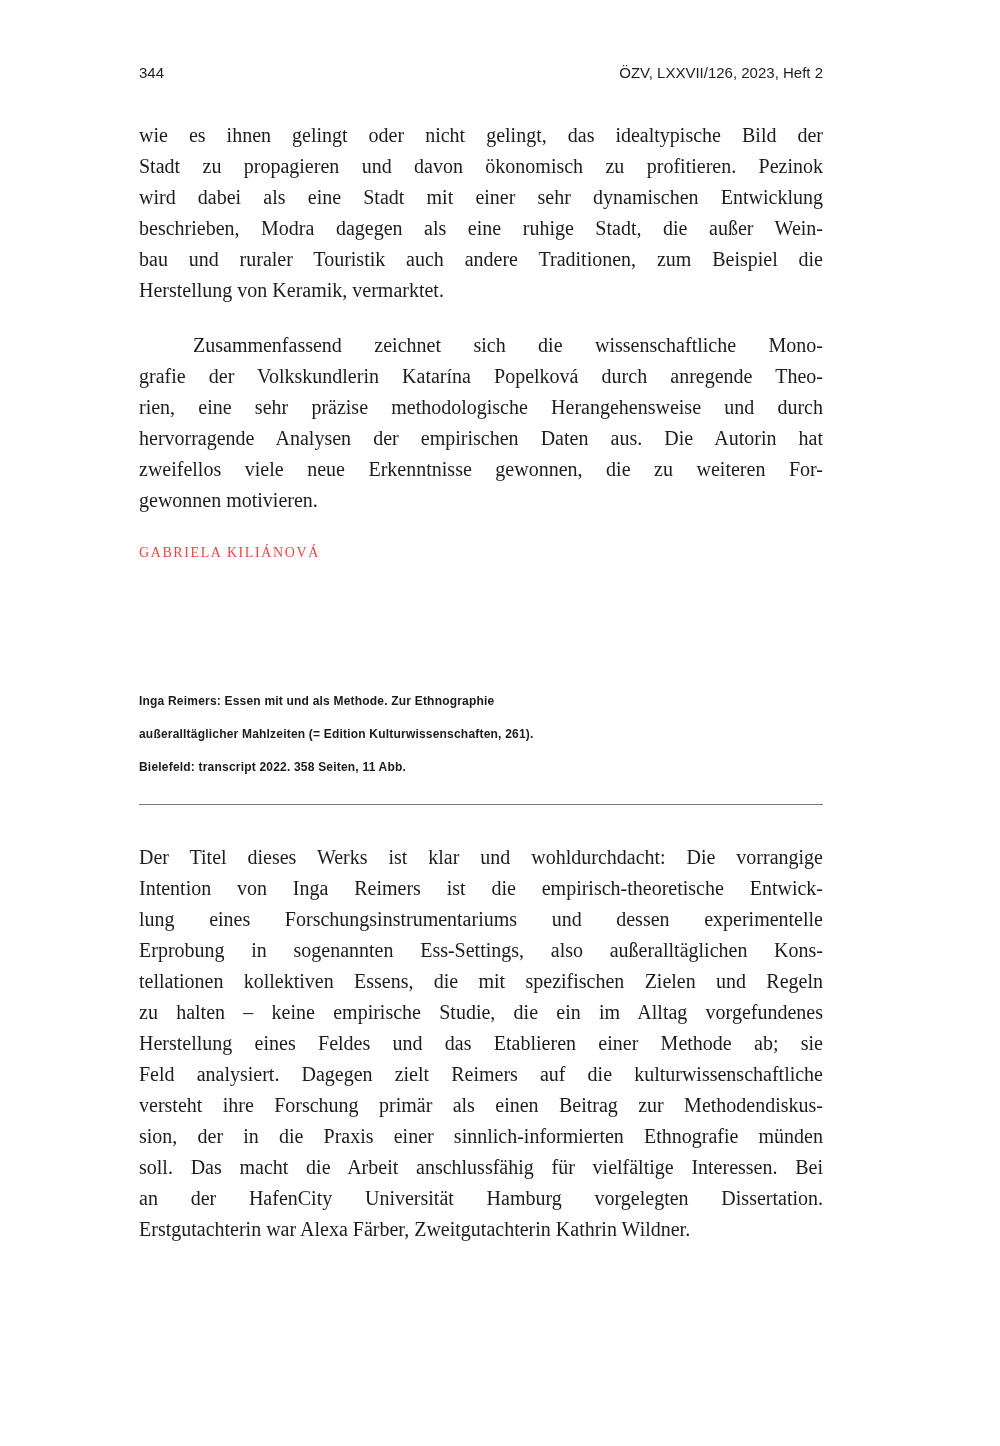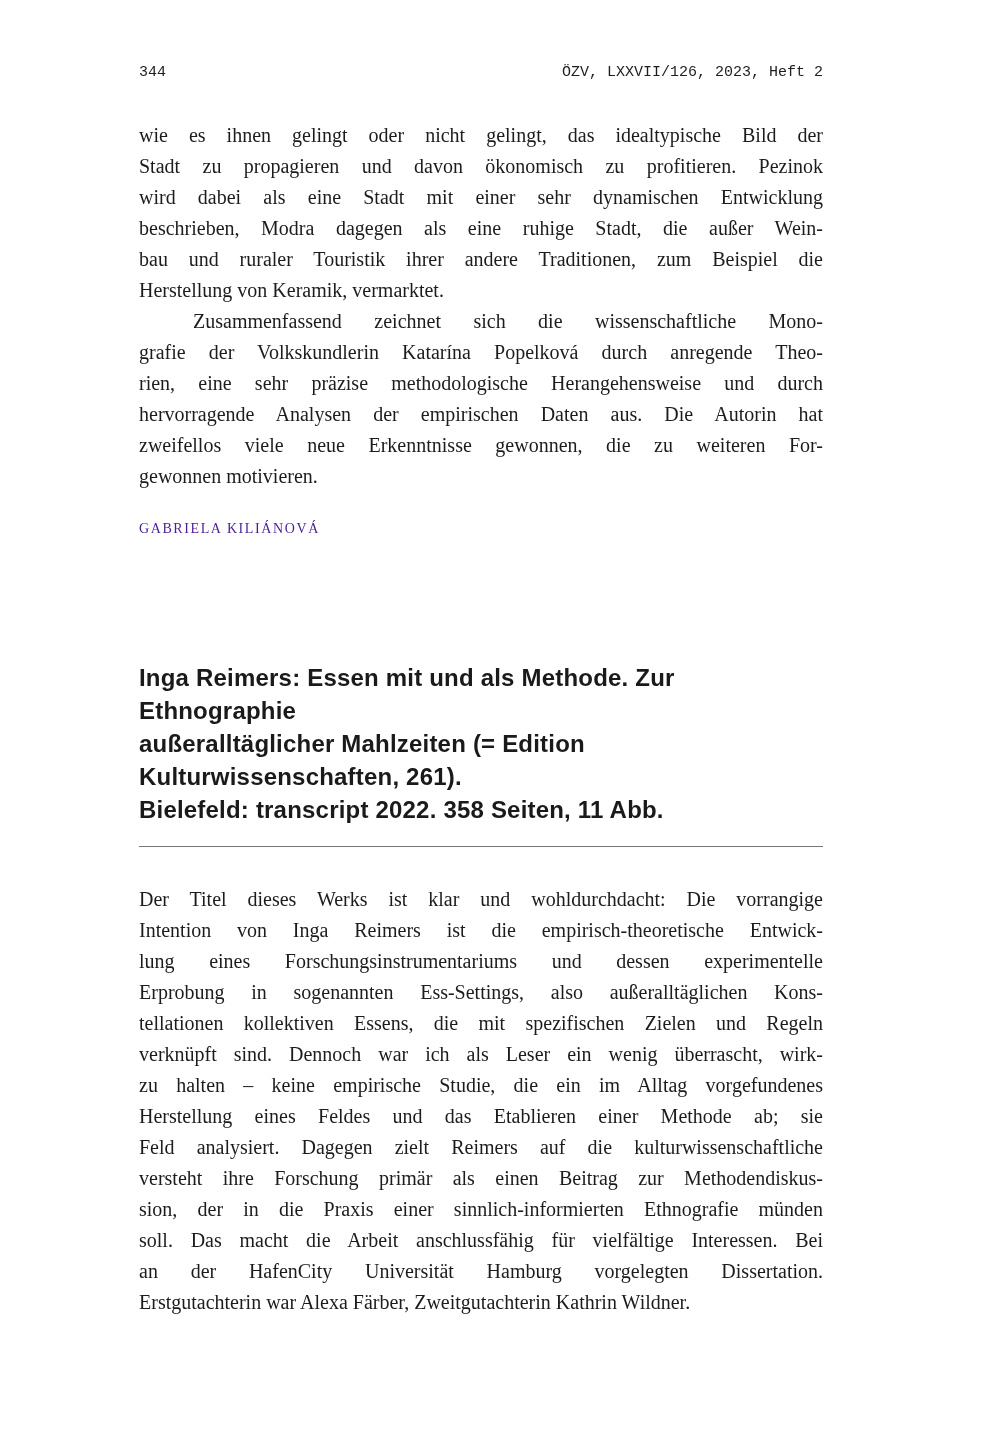--- a/index.html
+++ b/index.html
@@ -13,56 +13,57 @@
     height: 1446px;
     background: #ffffff;
     box-sizing: border-box;
     padding: 64px 177px 0 139px;
     overflow: hidden;
   }
   .page-header {
     display: flex;
     justify-content: space-between;
     align-items: baseline;
-    font-family: Liberation Mono, monospace;
+    font-family: Liberation Sans, sans-serif;
     font-size: 15px;
     line-height: 18px;
     color: #1e1e1e;
   }
   .body-text {
     font-family: "Liberation Serif", serif;
     font-size: 20px;
     line-height: 31px;
     color: #1c1c1c;
+    margin-top: 24px;
   }
   .para-1 { margin-top: 38px; }
   .body-text .line {
     text-align: justify;
     text-align-last: justify;
     white-space: normal;
   }
   .body-text .line.last {
     text-align-last: left;
   }
   .indent-first .line:first-child {
     text-indent: 54px;
   }
   .author {
     margin-top: 27px;
     font-family: "Liberation Serif", serif;
     font-size: 14px;
     line-height: 20px;
     letter-spacing: 1.6px;
-    color: #4c1d95;
+    color: #ef4444;
   }
   .book-heading {
     margin: 122px 0 0 0;
     font-family: "Liberation Sans", sans-serif;
     font-weight: 700;
-    font-size: 24px;
+    font-size: 12px;
     line-height: 33px;
     letter-spacing: 0.2px;
     color: #1a1a1a;
   }
   .book-heading .line {
     text-align: left;
   }
   .divider {
     margin: 20px 0 0 0;
     border: none;
@@ -80,21 +81,21 @@
     <span>344</span>
     <span>ÖZV, LXXVII/126, 2023, Heft 2</span>
   </header>
 
   <section>
     <div class="body-text para-1">
         <div class="line">wie es ihnen gelingt oder nicht gelingt, das idealtypische Bild der</div>
         <div class="line">Stadt zu propagieren und davon ökonomisch zu profitieren. Pezinok</div>
         <div class="line">wird dabei als eine Stadt mit einer sehr dynamischen Entwicklung</div>
         <div class="line">beschrieben, Modra dagegen als eine ruhige Stadt, die außer Wein-</div>
-        <div class="line">bau und ruraler Touristik ihrer andere Traditionen, zum Beispiel die</div>
+        <div class="line">bau und ruraler Touristik auch andere Traditionen, zum Beispiel die</div>
         <div class="line last">Herstellung von Keramik, vermarktet.</div>
       </div>
     <div class="body-text indent-first">
         <div class="line">Zusammenfassend zeichnet sich die wissenschaftliche Mono-</div>
         <div class="line">grafie der Volkskundlerin Katarína Popelková durch anregende Theo-</div>
         <div class="line">rien, eine sehr präzise methodologische Herangehensweise und durch</div>
         <div class="line">hervorragende Analysen der empirischen Daten aus. Die Autorin hat</div>
         <div class="line">zweifellos viele neue Erkenntnisse gewonnen, die zu weiteren For-</div>
         <div class="line last">gewonnen motivieren.</div>
       </div>
@@ -107,21 +108,20 @@
         <div class="line">außeralltäglicher Mahlzeiten (= Edition Kulturwissenschaften, 261).</div>
         <div class="line last">Bielefeld: transcript 2022. 358 Seiten, 11 Abb.</div>
       </h2>
     <hr class="divider">
     <div class="body-text review-body">
         <div class="line">Der Titel dieses Werks ist klar und wohldurchdacht: Die vorrangige</div>
         <div class="line">Intention von Inga Reimers ist die empirisch-theoretische Entwick-</div>
         <div class="line">lung eines Forschungsinstrumentariums und dessen experimentelle</div>
         <div class="line">Erprobung in sogenannten Ess-Settings, also außeralltäglichen Kons-</div>
         <div class="line">tellationen kollektiven Essens, die mit spezifischen Zielen und Regeln</div>
-        <div class="line">verknüpft sind. Dennoch war ich als Leser ein wenig überrascht, wirk-</div>
         <div class="line">zu halten – keine empirische Studie, die ein im Alltag vorgefundenes</div>
         <div class="line">Herstellung eines Feldes und das Etablieren einer Methode ab; sie</div>
         <div class="line">Feld analysiert. Dagegen zielt Reimers auf die kulturwissenschaftliche</div>
         <div class="line">versteht ihre Forschung primär als einen Beitrag zur Methodendiskus-</div>
         <div class="line">sion, der in die Praxis einer sinnlich-informierten Ethnografie münden</div>
         <div class="line">soll. Das macht die Arbeit anschlussfähig für vielfältige Interessen. Bei</div>
         <div class="line">an der HafenCity Universität Hamburg vorgelegten Dissertation.</div>
         <div class="line last">Erstgutachterin war Alexa Färber, Zweitgutachterin Kathrin Wildner.</div>
       </div>
   </section>

